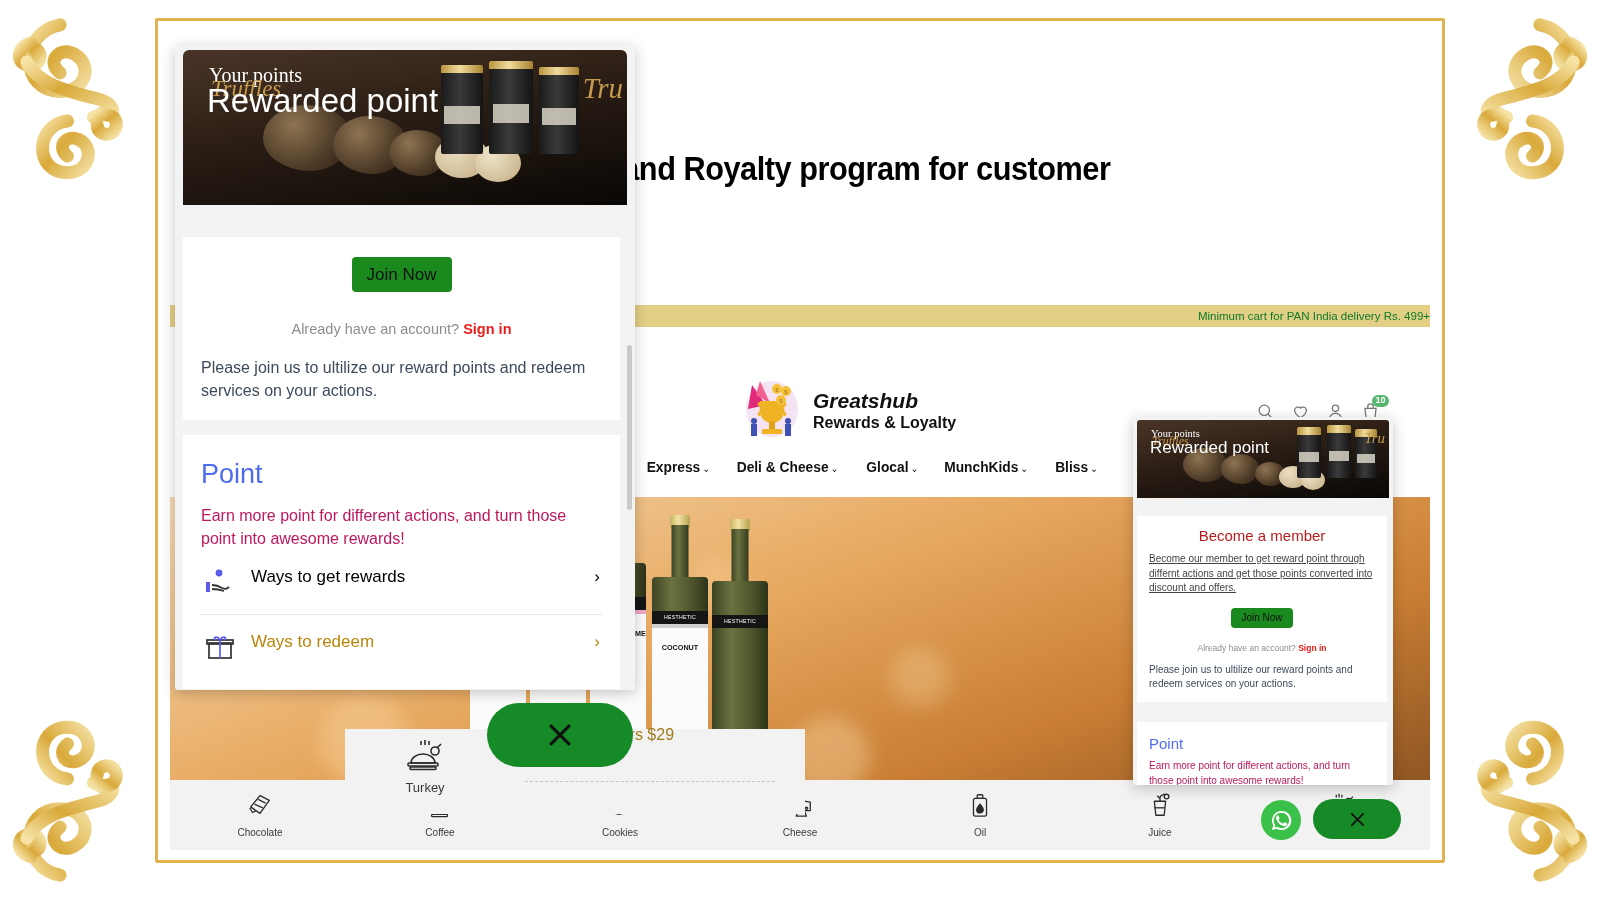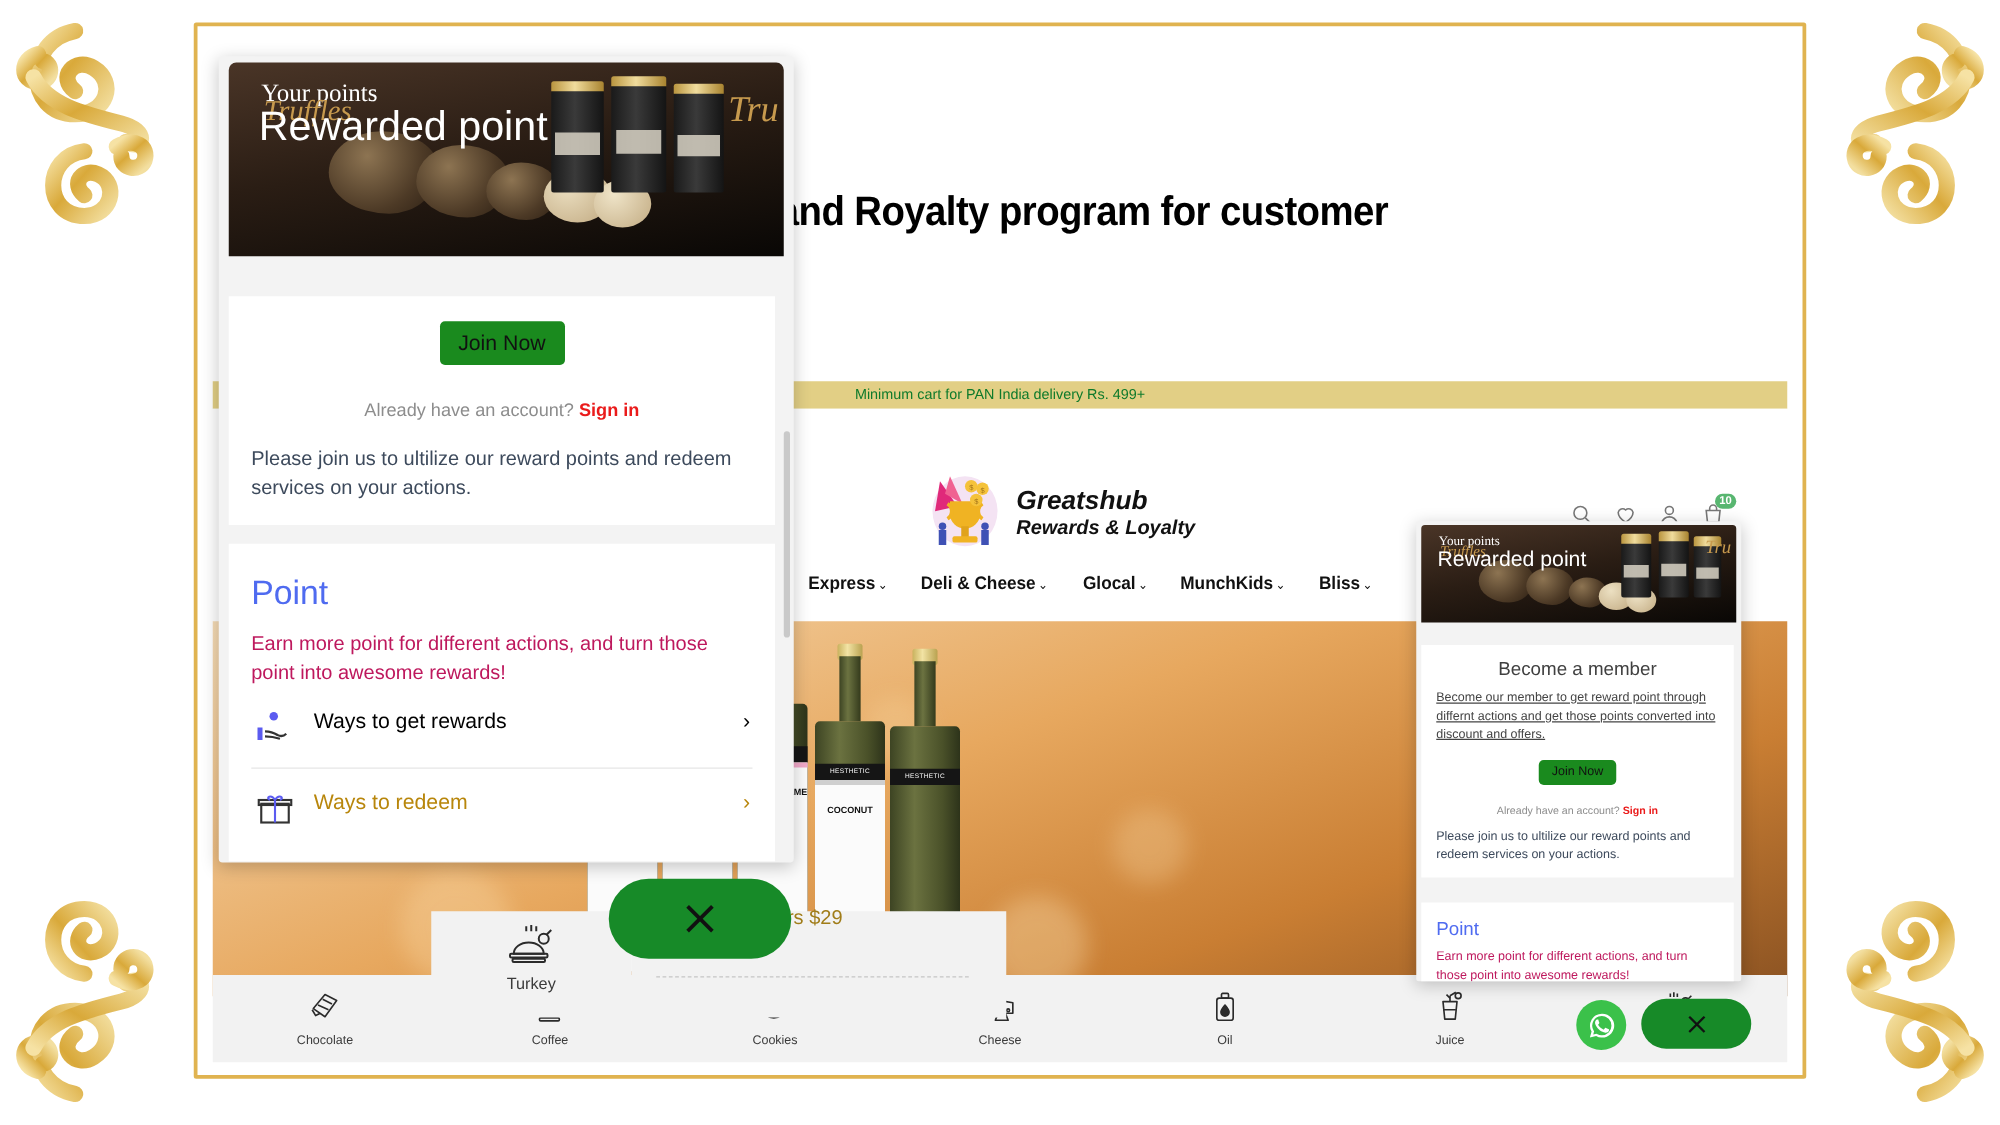--- a/index.html
+++ b/index.html
@@ -15,29 +15,29 @@
 
   
   #site { position:absolute; left:170px; top:32px; width:1260px; height:818px;
     background:#ffffff; overflow:hidden; }
 
   #page-title { position:absolute; left:0; right:0; top:118px; text-align:center;
     font-family:"Liberation Sans", sans-serif; font-weight:bold; font-size:33px;
     color:#000; letter-spacing:-0.5px; transform:scaleX(0.93); }
 
   #announce { position:absolute; left:0; top:273px; width:100%; height:22px;
-    background:#e2cf85; color:#0e7a2b; font-size:11.5px; text-align:center;
+    background:#e2cf85; color:#0e7a2b; font-size:11.5px; text-align:right;
     line-height:22px; font-family:"Liberation Sans", sans-serif; }
 
   #header { position:absolute; left:0; top:295px; width:100%; height:128px; background:#fff; }
   #brand { position:absolute; left:570px; top:52px; display:flex; align-items:center; gap:13px; }
   #logo-badge { width:60px; height:64px; position:relative; }
   #brand-text { line-height:1.18; }
   #brand-name { font-size:21px; font-weight:bold; font-style:italic; color:#111; }
-  #brand-sub { font-size:16px; font-weight:bold; font-style:italic; color:#111; }
+  #brand-sub { font-size:16px; font-weight:bold; color:#111; }
 
   #header-icons { position:absolute; right:50px; top:75px; display:flex; align-items:center; gap:16px; }
   .hicon { width:19px; height:19px; opacity:.72; position:relative; cursor:pointer; }
   .hicon svg { width:100%; height:100%; display:block; }
   #cart-badge { position:absolute; top:-7px; right:-9px; background:#189a3a; color:#fff;
     font-size:9px; border-radius:9px; padding:1px 3.5px; line-height:1.1; font-weight:bold; }
 
   #nav { position:absolute; left:0; top:418px; width:100%; height:34px; display:flex;
     align-items:center; gap:23px; padding-left:405px; }
   .nav-item { font-size:14.5px; font-weight:bold; color:#111; white-space:nowrap; cursor:pointer;
@@ -87,21 +87,21 @@
     background:radial-gradient(circle at 35% 30%,#8d7452,#4d3a26 60%,#2a1d12); }
   .tr-white { position:absolute; border-radius:50%;
     background:radial-gradient(circle at 35% 30%,#e7d5b2,#bba madrid,#a8906a); }
   .jar { position:absolute; background:linear-gradient(90deg,#1a1a1a,#3a3a3a 45%,#141414);
     border-radius:2px; }
   .jar .jcap { position:absolute; top:-7px; left:0; right:0; height:8px;
     background:linear-gradient(90deg,#b9953f,#f0dc9d 45%,#a8832f); border-radius:2px 2px 0 0; }
   .jar .jlbl { position:absolute; left:8%; right:8%; top:42%; height:22%; background:#d8d2c4; opacity:.85; }
 
   .rw-card { background:#fff; margin:0 0 6px; }
-  .rw-title { color:#404040; text-align:center; }
+  .rw-title { color:#b91c1c; text-align:center; }
   .rw-body { color:#444;text-decoration:underline; }
   .rw-join { background:#1a8a1e; color:#111; border:none; border-radius:4px; cursor:pointer;
     font-family:"Liberation Sans", sans-serif; display:block; margin:0 auto; }
   .rw-already { text-align:center; color:#8d8d8d; }
   .rw-already .sign { color:#ea1b1b; font-weight:bold; cursor:pointer; }
   .rw-note { color:#3d4a5c; }
   .rw-pt-title { color:#4f6bf0; }
   .rw-pt-desc { color:#be185d; }
   .rw-row { display:flex; align-items:flex-start; cursor:pointer; }
   .rw-row .rlabel { flex:1; }

